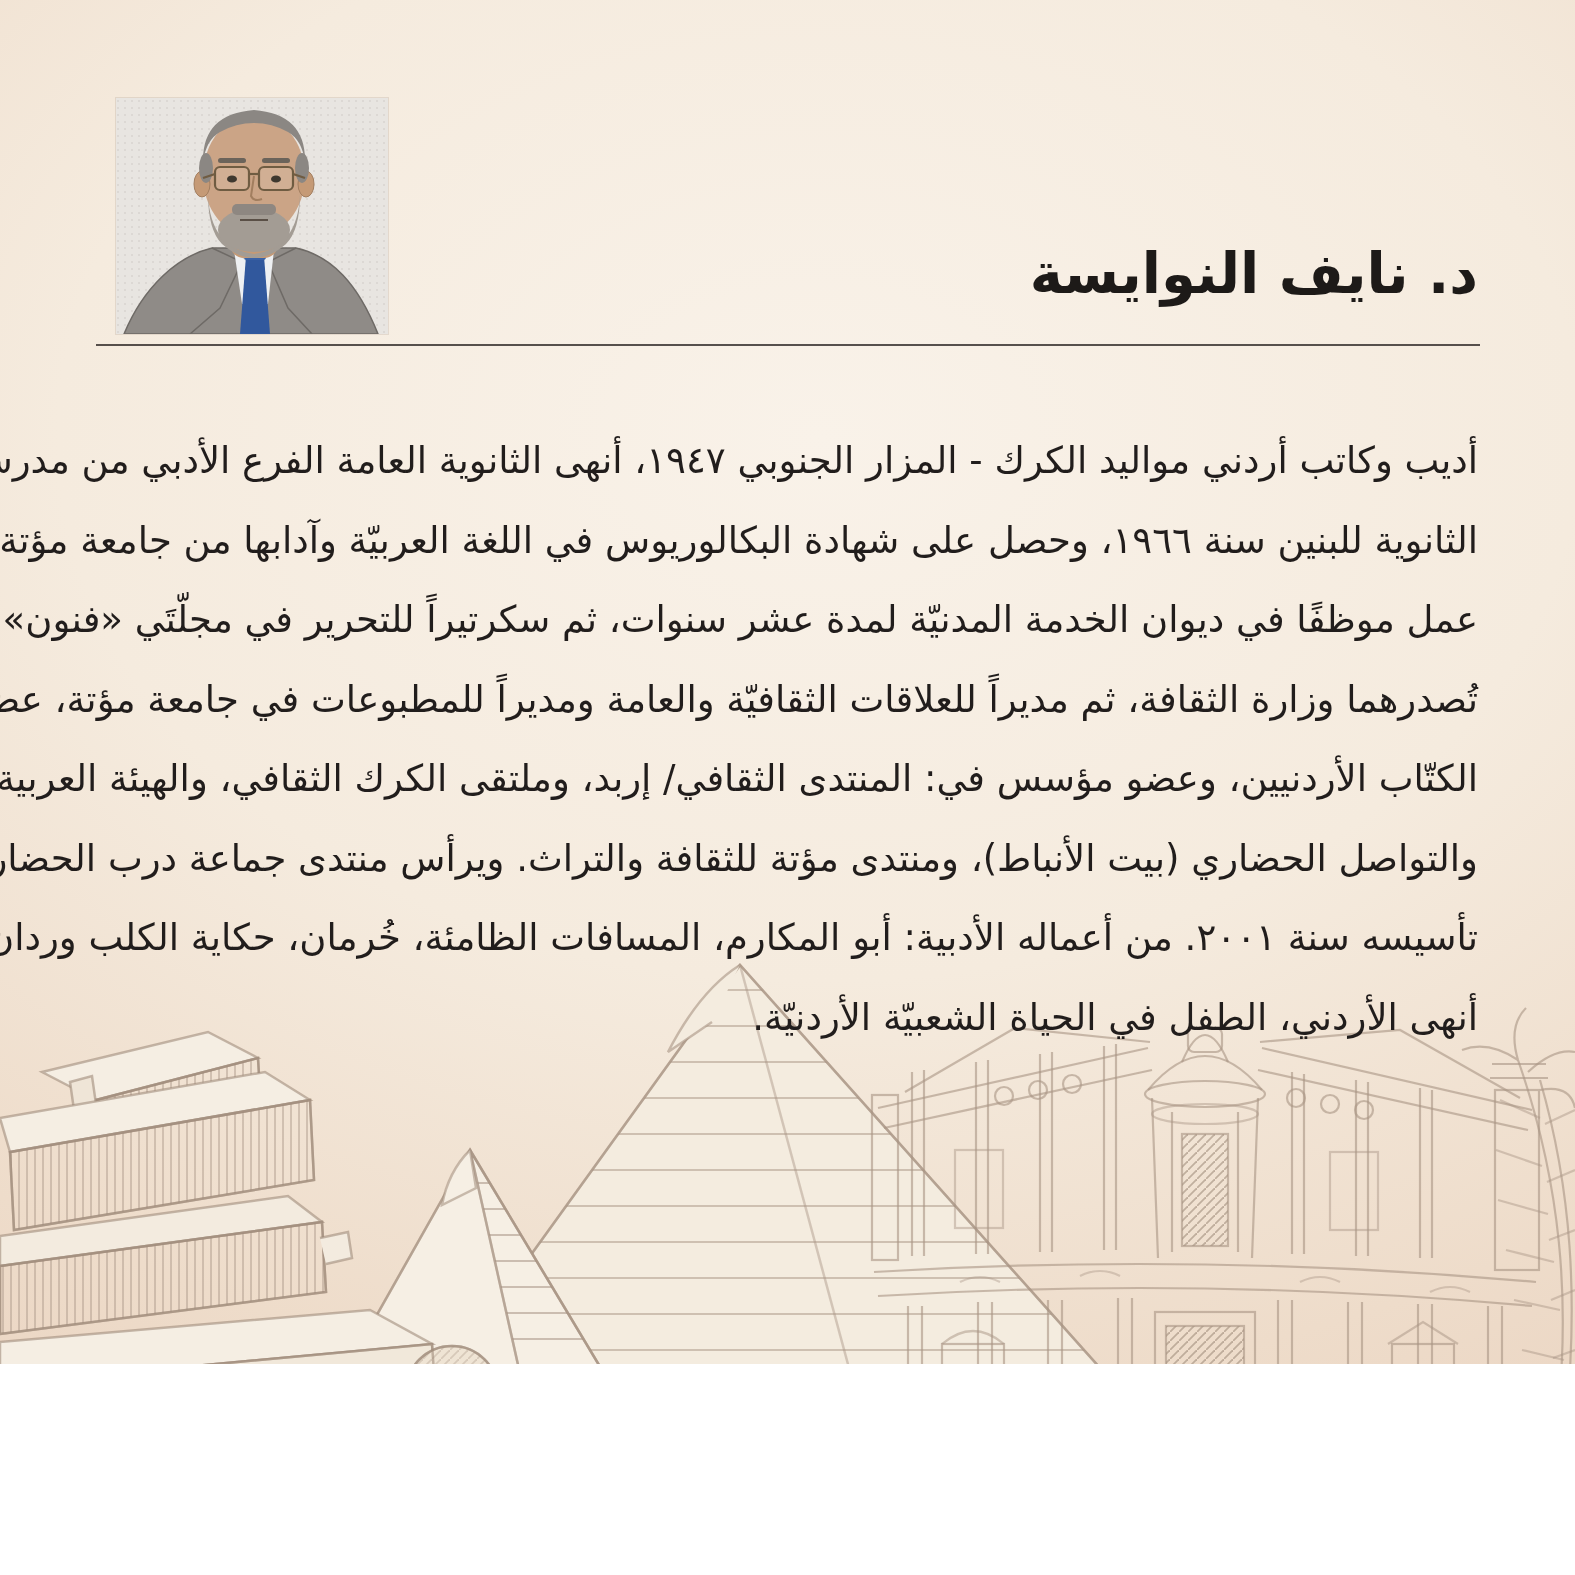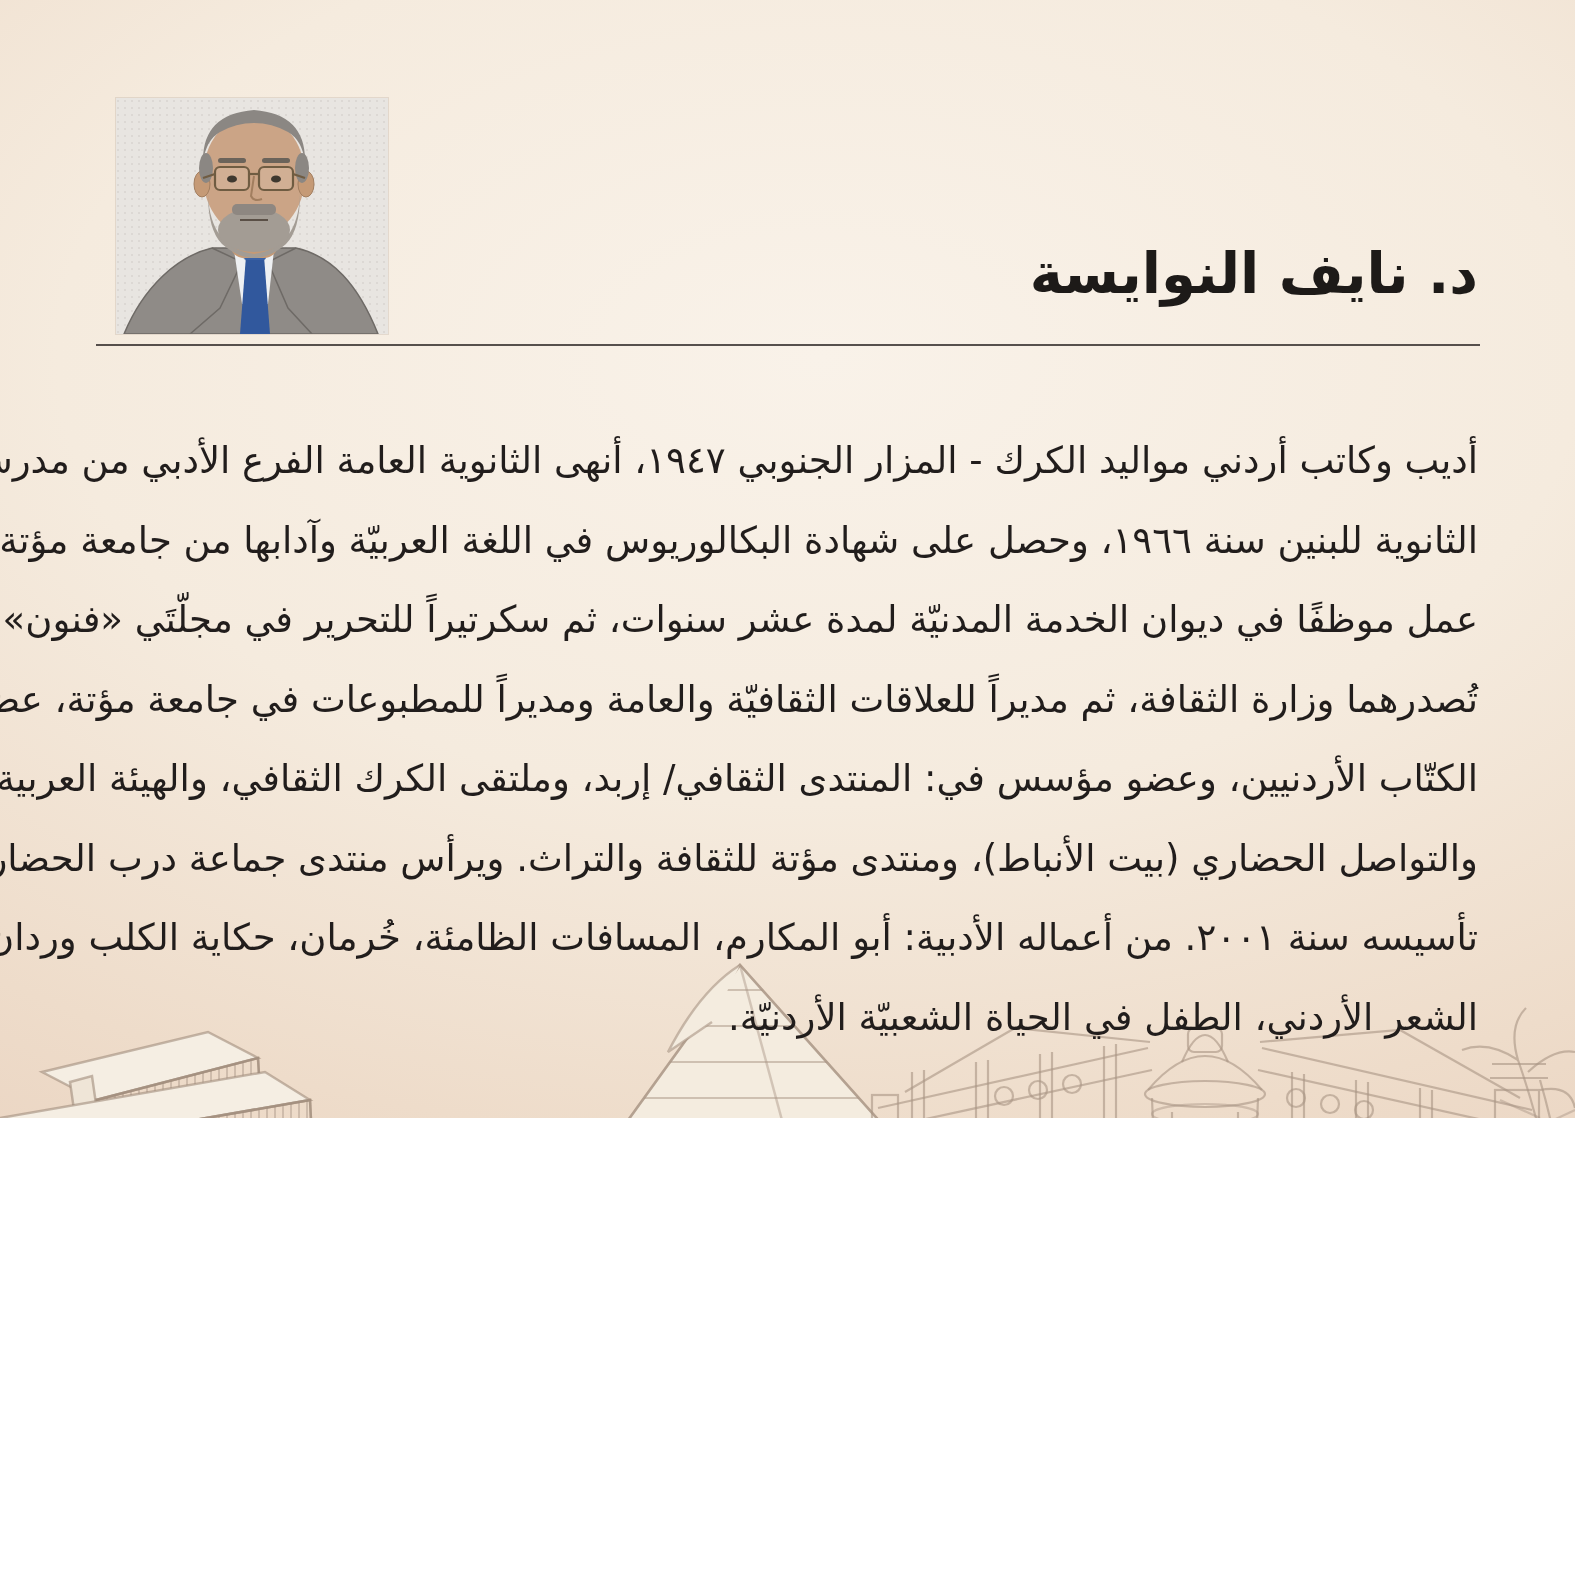--- a/index.html
+++ b/index.html
@@ -1,18 +1,18 @@
 <!DOCTYPE html>
 <html lang="ar" dir="rtl"><head>
 <meta charset="utf-8">
 <style>
   html,body{margin:0;padding:0;}
   body{font-family:"DejaVu Sans","Liberation Sans",sans-serif;}
   .page{
-    position:relative;width:1575px;height:1118px;overflow:hidden;
+    position:relative;width:1575px;height:1364px;overflow:hidden;
     background:
       radial-gradient(115% 95% at 52% 32%, #f9f2e9 0%, #f5ebde 42%, #eedcca 74%, #e8d0bd 100%);
   }
   
   .photo{
     position:absolute;left:116px;top:98px;width:272px;height:236px;
     box-shadow:0 0 0 1px rgba(120,100,85,.15);
     background:#e7e4e0;
   }
   .photo svg{display:block;width:100%;height:100%;}
@@ -273,16 +273,16 @@
   <div class="divider"></div>
 
   <div class="bio">
     <p class="bio-line">أديب وكاتب أردني مواليد الكرك - المزار الجنوبي ١٩٤٧، أنهى الثانوية العامة الفرع الأدبي من مدرسة الكرك</p>
     <p class="bio-line">الثانوية للبنين سنة ١٩٦٦، وحصل على شهادة البكالوريوس في اللغة العربيّة وآدابها من جامعة مؤتة سنة ١٩٩٤،</p>
     <p class="bio-line">عمل موظفًا في ديوان الخدمة المدنيّة لمدة عشر سنوات، ثم سكرتيراً للتحرير في مجلّتَي «فنون» و«أفكار» اللتين</p>
     <p class="bio-line">تُصدرهما وزارة الثقافة، ثم مديراً للعلاقات الثقافيّة والعامة ومديراً للمطبوعات في جامعة مؤتة، عضو في رابطة</p>
     <p class="bio-line">الكتّاب الأردنيين، وعضو مؤسس في: المنتدى الثقافي/ إربد، وملتقى الكرك الثقافي، والهيئة العربية للثقافة</p>
     <p class="bio-line">والتواصل الحضاري (بيت الأنباط)، ومنتدى مؤتة للثقافة والتراث. ويرأس منتدى جماعة درب الحضارات منذ</p>
     <p class="bio-line">تأسيسه سنة ٢٠٠١. من أعماله الأدبية: أبو المكارم، المسافات الظامئة، خُرمان، حكاية الكلب وردان، فلسطين في</p>
-    <p class="bio-line last">الشعر الأردني، الطفل في الحياة الشعبيّة الأردنيّة.</p>
+    <p class="bio-line last">أنهى الأردني، الطفل في الحياة الشعبيّة الأردنيّة.</p>
   </div>
 
 </div>
 
 </body></html>

